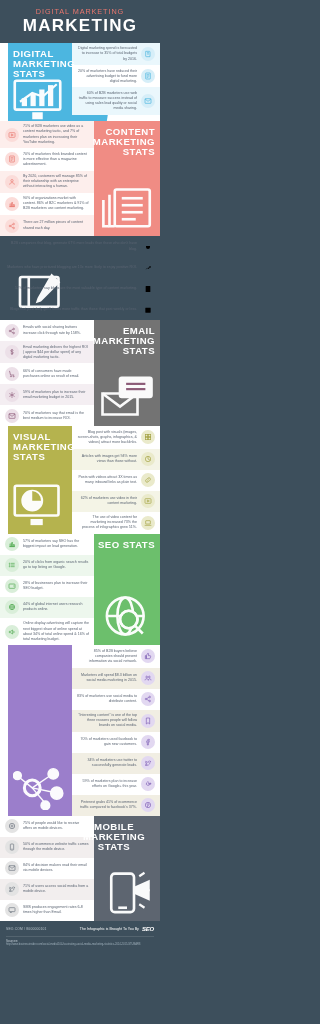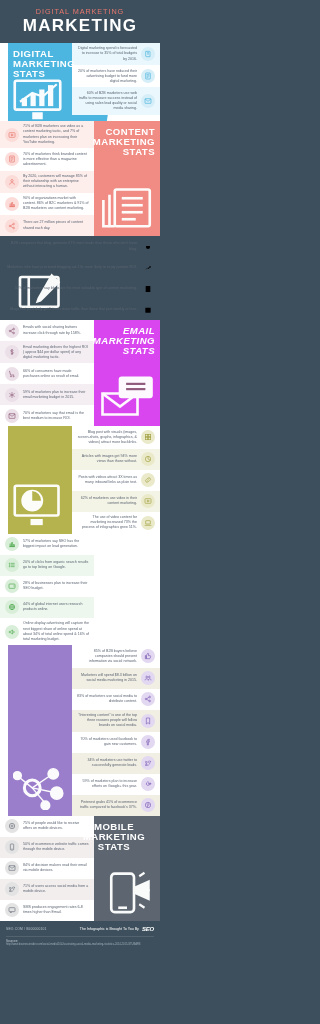--- a/index.html
+++ b/index.html
@@ -109,21 +109,21 @@
   }
   .s-content .band > * { position: relative; z-index: 2; }
   .s-content .rows { margin-right: 66px; }
   .s-content .row:nth-child(odd)  { background: #fdeeec; }
   .s-content .row:nth-child(even) { background: #ffffff; }
   .s-content .badge { background: #fbdcd9; }
   .s-content .badge svg { stroke: #e8776e; fill: none; }
 
   
   .s-email { background: #ffffff; min-height: 88px; }
-  .s-email .band { background: #d946ef; font-style: italic; }
+  .s-email .band { background: #737373; }
   .s-email .band::after {
     content: ""; position: absolute; top: 0; bottom: 0; left: -13px;
     width: 26px; background: #8d5b78; transform: skewX(-9deg);
   }
   .s-email .band > * { position: relative; z-index: 2; }
   .s-email .rows { margin-right: 66px; }
   .s-email .row:nth-child(odd)  { background: #ffffff; }
   .s-email .row:nth-child(even) { background: #f4eef2; }
   .s-email .badge { background: #ece0e8; }
   .s-email .badge svg { stroke: #8d5b78; fill: none; }
@@ -430,20 +430,21 @@
                 <rect x="3" y="5" width="18" height="14" rx="1"></rect>
                 <polyline points="3,6 12,13 21,6"></polyline>
               </svg>
             </div>
             <div class="row-txt">70% of marketers say that email is the best medium to increase ROI.</div>
           </div>
         </div>
       </div>
       <div class="section s-visual">
         <div class="band left">
+          <div class="band-title">VISUAL MARKETING STATS</div>
           <div class="hero-icon"><svg viewBox="0 0 64 50" fill="none" stroke="#fff" stroke-width="3">
               <rect x="2" y="2" width="50" height="34" rx="2"></rect>
               <circle cx="22" cy="19" r="11" fill="#fff"></circle>
               <path d="M22 19 L22 8 A11 11 0 0 1 32 19 Z" fill="#b5b34e" stroke="none"></path>
               <rect x="20" y="40" width="14" height="7" fill="#fff" stroke="none"></rect>
             </svg></div>
         </div>
         <div class="rows">
           <div class="row rtl">
             <div class="badge">
@@ -489,20 +490,31 @@
               <svg viewBox="0 0 24 24" stroke-width="2">
                 <rect x="5" y="5" width="14" height="10" rx="1"></rect>
                 <line x1="2" y1="19" x2="22" y2="19"></line>
               </svg>
             </div>
             <div class="row-txt">The use of video content for marketing increased 73% the process of infographics grew 51%.</div>
           </div>
         </div>
       </div>
       <div class="section s-seo">
+        <div class="band right">
+          <div class="band-title">SEO STATS</div>
+          <div class="hero-icon"><svg viewBox="0 0 64 50" fill="none" stroke="#fff" stroke-width="3">
+              <circle cx="30" cy="24" r="21"></circle>
+              <ellipse cx="30" cy="24" rx="9" ry="21"></ellipse>
+              <line x1="9" y1="24" x2="51" y2="24"></line>
+              <circle cx="34" cy="28" r="10" fill="#6cbf6c"></circle>
+              <circle cx="34" cy="28" r="10"></circle>
+              <line x1="41" y1="35" x2="50" y2="44"></line>
+            </svg></div>
+        </div>
         <div class="rows">
           <div class="row">
             <div class="badge">
               <svg viewBox="0 0 24 24" stroke-width="2">
                 <line x1="4" y1="20" x2="20" y2="20"></line>
                 <rect x="6" y="12" width="3" height="8"></rect>
                 <rect x="11" y="8" width="3" height="12"></rect>
                 <rect x="16" y="14" width="3" height="6"></rect>
               </svg>
             </div>

